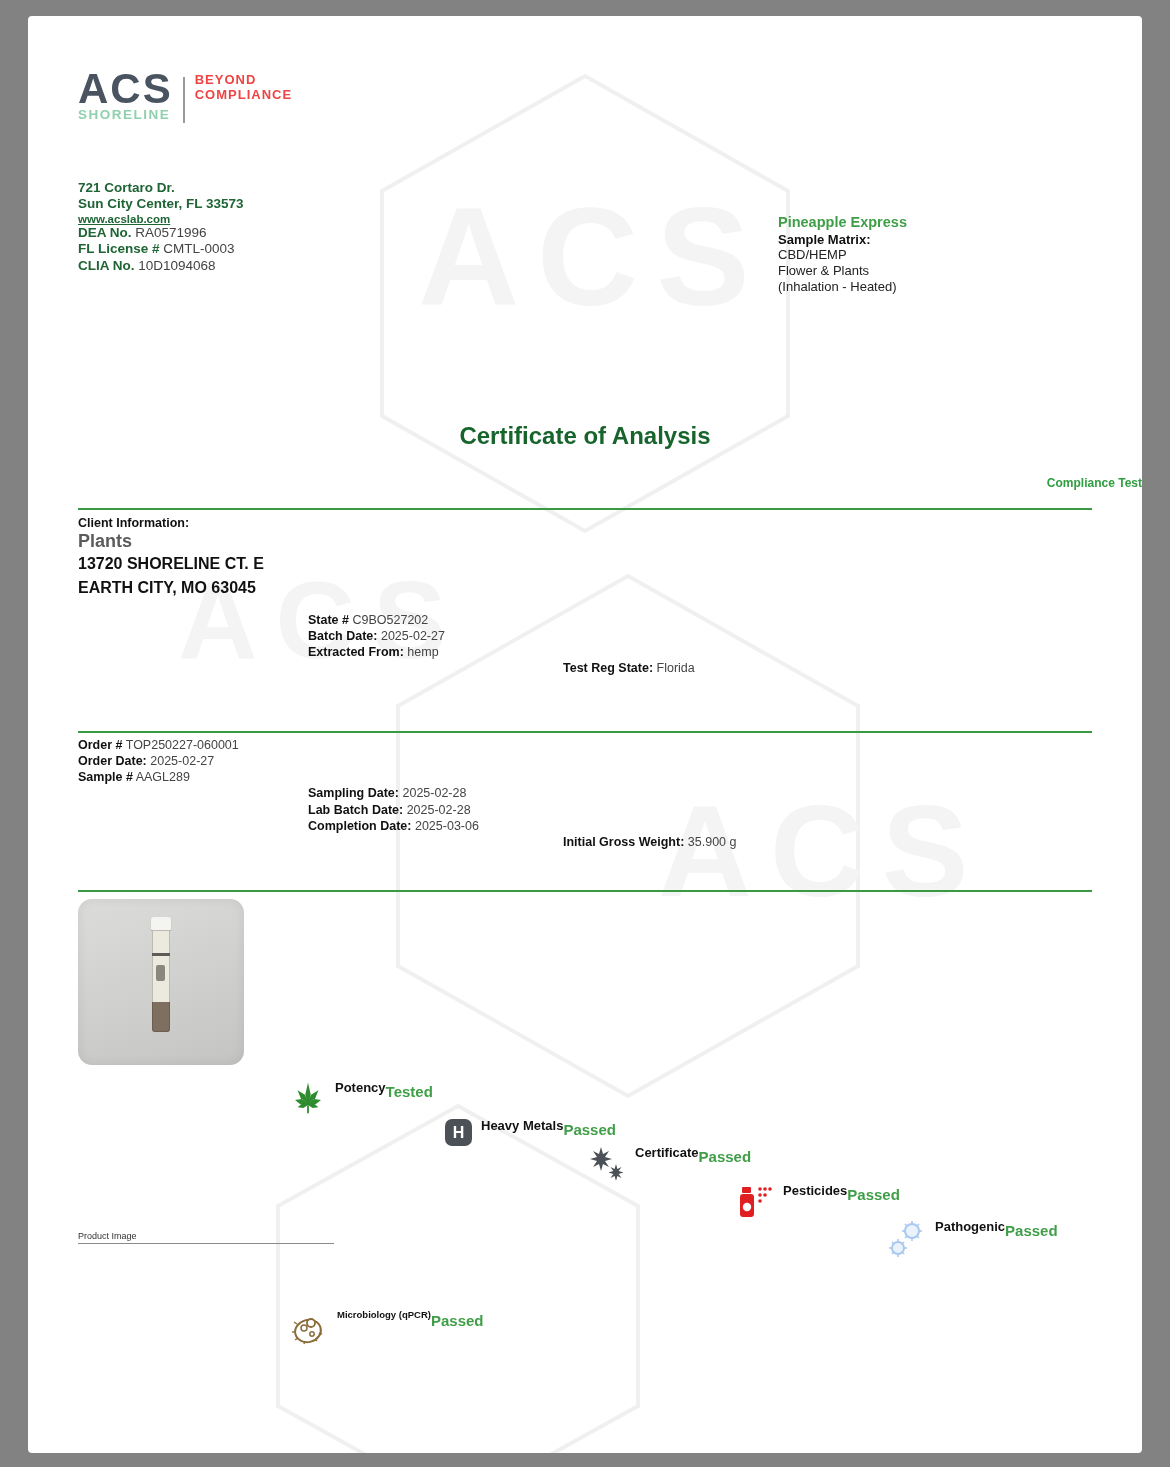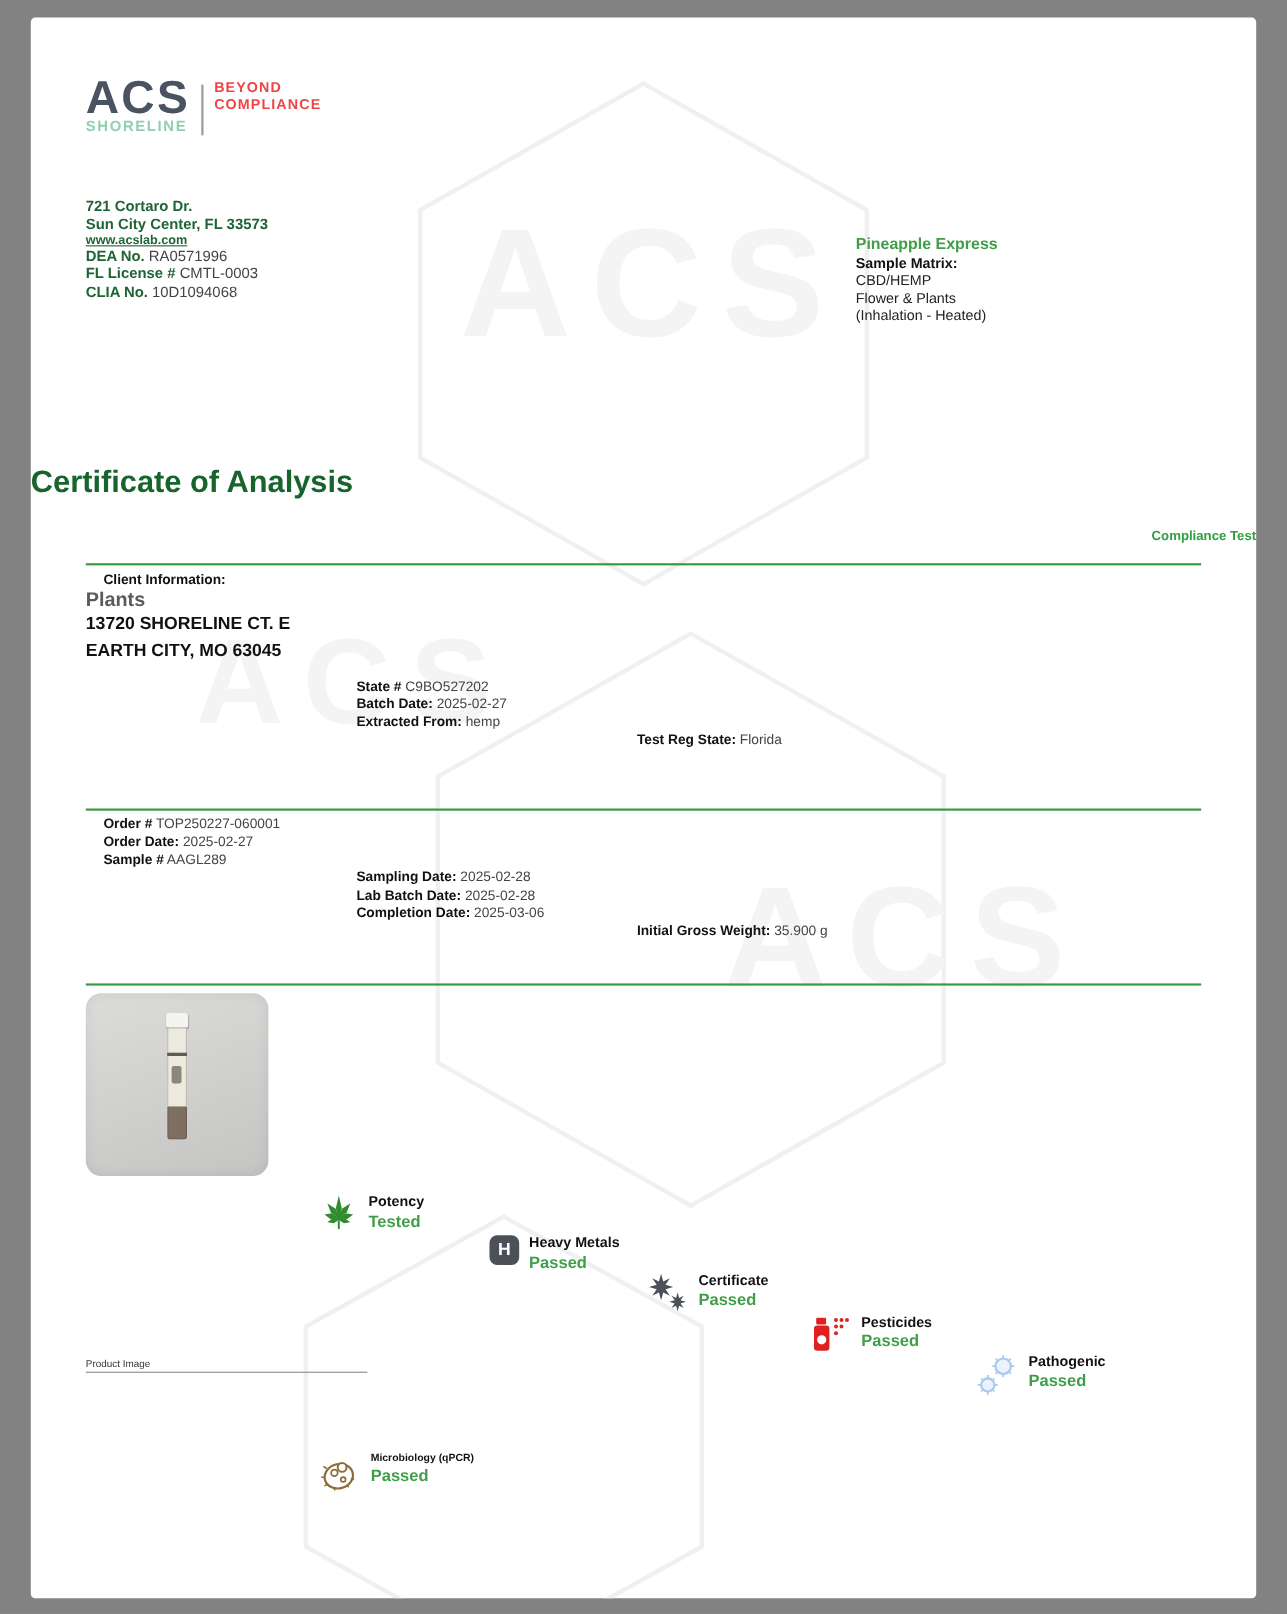--- a/index.html
+++ b/index.html
@@ -21,46 +21,46 @@
   .logo-tag { font-size:13px; color:#ef4444; font-weight:bold; letter-spacing:1px; line-height:1.15; padding-top:2px; }
   .addr { font-size:13.5px; font-weight:bold; color:#1e6434; line-height:1.22; }
   .weblink { font-size:11.5px; font-weight:bold; color:#1e6434; text-decoration:underline; }
   .lab-id { font-size:13.5px; line-height:1.22; color:#555; }
   .lab-id b { color:#1e6434; }
 
   .sample-block { text-align:left; font-size:13px; color:#222; line-height:1.2; }
   .sample-name { color:#3f9e47; font-weight:bold; font-size:14.5px; }
   .sample-matrix-label { font-weight:bold; color:#111; }
 
-  .doc-title { font-size:28px; font-weight:bold; color:#17642c; }
+  .doc-title { font-size:24px; font-weight:bold; color:#17642c; text-align:center; }
   .doc-subtitle { font-size:12px; font-weight:bold; color:#2f9e41; text-align:center; }
 
   .hline-green { height:2px; background:#3a9a43; }
 
   .lbl { font-weight:bold; color:#111; }
   .val { color:#444; }
-  .info12 { font-size:12.5px; line-height:1.3;margin-left:16px; }
+  .info12 { font-size:12.5px; line-height:1.3; }
   .client-name { font-size:18px; font-weight:bold; color:#5b5b5b; }
   .client-addr { font-size:16px; font-weight:bold; color:#111; line-height:1.45; }
 
   
   .product-img { width:166px; height:166px; border-radius:14px;
       background:linear-gradient(160deg,#dcdcda 0%,#cfcfcd 55%,#c4c4c2 100%);
       box-shadow:inset 0 0 12px rgba(0,0,0,0.08); }
   .vial { position:absolute; left:70px; top:18px; width:26px; height:118px; }
   .vial-cap { position:absolute; left:3px; top:0; width:20px; height:13px; background:#f4f4f0; border-radius:3px 3px 1px 1px; box-shadow:0 1px 1px rgba(0,0,0,.25);}
   .vial-body { position:absolute; left:4px; top:13px; width:18px; height:72px; background:#eceade; border:1px solid #bdbbb0; border-bottom:none; }
   .vial-mark1 { position:absolute; left:4px; top:36px; width:18px; height:3px; background:#5c5c58; }
   .vial-mark2 { position:absolute; left:8px; top:48px; width:9px; height:16px; background:#8a887e; border-radius:2px; }
   .vial-bottom { position:absolute; left:4px; top:85px; width:18px; height:30px; background:#7e6f60; border:1px solid #6b5d50; border-top:none; border-radius:0 0 3px 3px; }
   .product-label { font-size:9px; color:#333; border-bottom:1px solid #8a8a8a; width:256px; padding-bottom:2px; }
 
   
   .badge { display:flex; align-items:flex-start; gap:9px; }
-  .badge-text { display:flex; flex-direction:column; }
+  .badge-text { display:flex; flex-direction:row; }
   .badge-label { font-size:13px; font-weight:bold; color:#111; line-height:1.1; }
   .badge-label.small { font-size:9.5px; }
   .badge-status { font-size:15px; font-weight:bold; color:#3f9e47; margin-top:2px; }
   .hm-box { width:27px; height:27px; background:#4b5157; border-radius:7px; color:#fff; font-weight:bold;
      font-size:16px; display:flex; align-items:center; justify-content:center; }
 </style>
 </head>
 <body>
 
 <div class="canvas">

